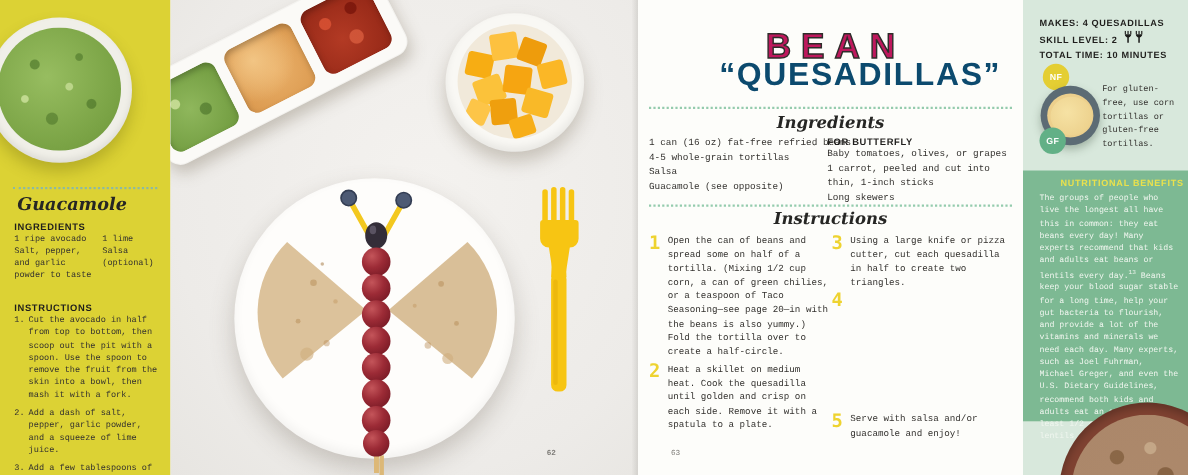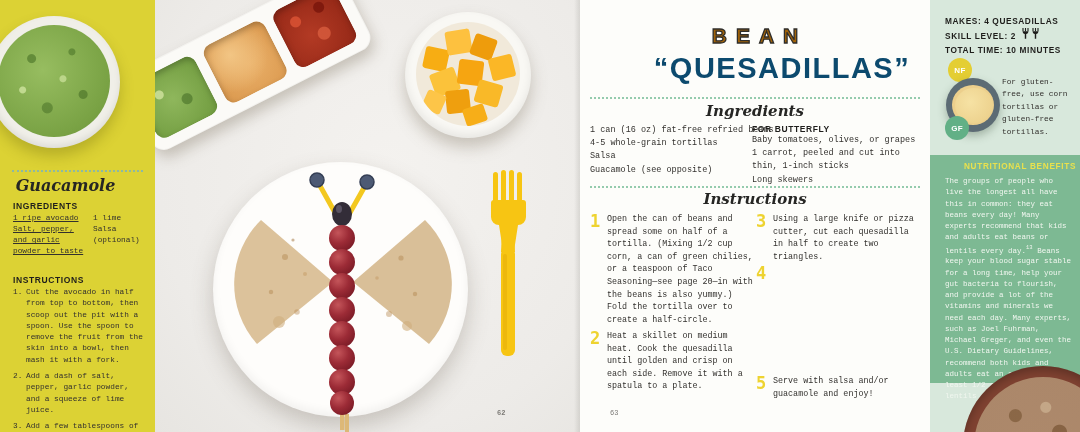--- a/index.html
+++ b/index.html
@@ -57,22 +57,22 @@
   .plate{left:58px;top:162px;width:255px;height:255px;border-radius:50%;background:#fefdfb;
     box-shadow:0 10px 22px rgba(110,100,85,.3), inset 0 -4px 10px rgba(0,0,0,.05);}
   .fork{left:330px;top:170px;}
   .stick{left:190px;top:414px;width:4px;height:20px;background:#dcb877;}
   .pagenum{font-family:"Liberation Mono",monospace;font-size:7px;color:#7c7a76;}
 
   
   .recipe{left:580px;top:0;width:350px;height:432px;background:#fdfdfa;}
   .gutter{left:574px;top:0;width:12px;height:432px;
     background:linear-gradient(to right, rgba(0,0,0,0) 0%, rgba(40,40,30,.10) 45%, rgba(0,0,0,0) 100%);}
-  .title-outline{left:0;top:24px;width:350px;text-align:center;font-weight:bold;font-size:21px;
-    letter-spacing:9px;color:#a16207;-webkit-text-stroke:1.3px #2e2d2a;text-indent:9px;}
+  .title-outline{left:0;top:24px;width:350px;text-align:center;font-weight:bold;font-size:32px;
+    letter-spacing:9px;color:#be185d;-webkit-text-stroke:1.3px #2e2d2a;text-indent:9px;}
   .title-yellow{left:0;top:52px;width:404px;text-align:center;font-weight:bold;font-size:29px;
     letter-spacing:1.5px;color:#0c4a6e;}
   .dotline-g{left:10px;width:330px;border-top:2px dotted #94cbad;}
   .r-script{width:350px;text-align:center;font-size:15px;}
   .ing-col{font-size:8.5px;line-height:1.55;}
   .forbutterfly{font-size:8.5px;}
   .instr-item{position:absolute;display:flex;}
   .instr-n{flex:none;width:17px;color:#eed330;font-weight:bold;font-size:17px;
     font-family:"DejaVu Sans Mono",monospace;line-height:1;}
   .instr-t{font-size:8.4px;line-height:1.5;}
@@ -111,21 +111,21 @@
 
 <div id="stage">
 
   <div class="abs yellow-sb">
     <div class="abs guac-bowl">
       <div class="abs guac-inner"></div>
     </div>
     <div class="abs dotline-y" style="top:170px;"></div>
     <div class="abs script ysb-script">Guacamole</div>
     <div class="abs caps-head ysb-h" style="left:13px;top:201px;">INGREDIENTS</div>
-    <div class="abs mono ysb-col" style="left:13px;top:213px;width:77px;text-decoration:underline;">
+    <div class="abs mono ysb-col" style="left:13px;top:213px;width:77px;">
       <div>1 ripe avocado</div>
       <div>Salt, pepper, and garlic powder to taste</div>
     </div>
     <div class="abs mono ysb-col" style="left:93px;top:213px;width:56px;">
       <div>1 lime</div>
       <div>Salsa (optional)</div>
     </div>
     <div class="abs caps-head ysb-h" style="left:13px;top:275px;">INSTRUCTIONS</div>
     <div class="abs mono ysb-instr" style="left:13px;top:287px;width:133px;">
       <div class="item">

